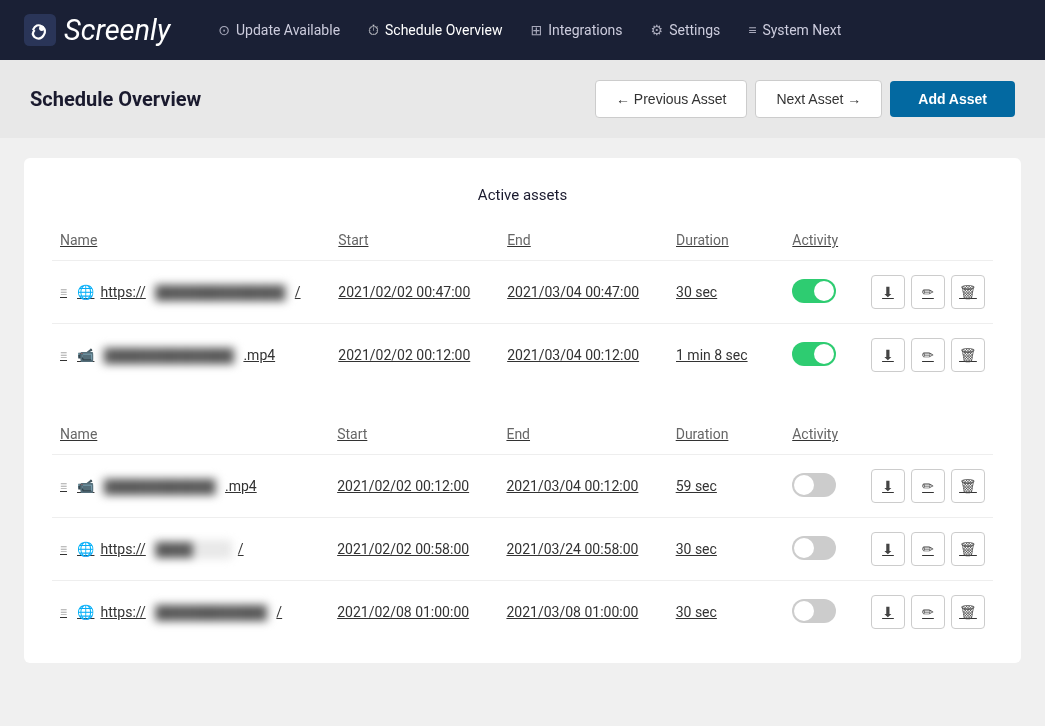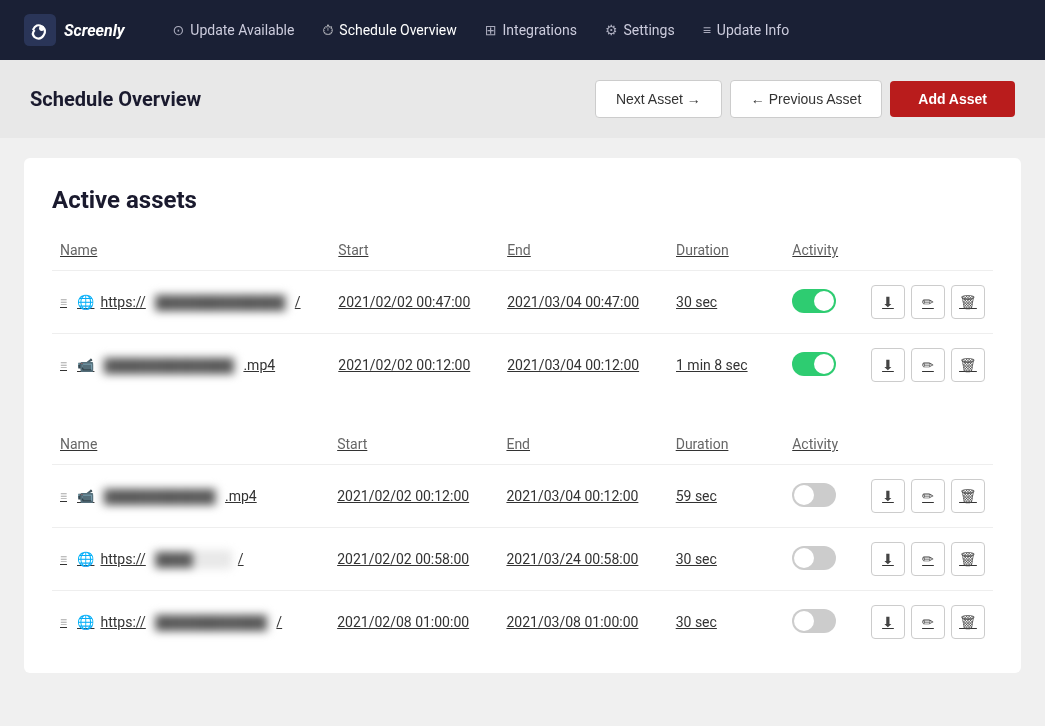--- a/index.html
+++ b/index.html
@@ -12,23 +12,23 @@
       align-items: center;
       padding: 0 24px;
       height: 60px;
       gap: 32px;
     }
     .navbar-brand {
       display: flex;
       align-items: center;
       gap: 8px;
       color: #fff;
-      font-size: 16px;
+      font-size: 29px;
       font-style: italic;
-      font-weight: 700;
+      font-weight: 400;
     }
     .brand-icon {
       width: 32px;
       height: 32px;
     }
     .navbar-nav {
       display: flex;
       align-items: center;
       gap: 28px;
       margin-left: 16px;
@@ -77,44 +77,45 @@
       align-items: center;
       gap: 8px;
       font-weight: 500;
     }
     .btn-outline {
       background: #fff;
       border: 1px solid #ccc;
       color: #333;
     }
     .btn-primary {
-      background: #b91c1c;
+      background: #0369a1;
       border: none;
       color: #fff;
       font-weight: 600;
       padding: 10px 28px;
     }
 
     
     .main-content {
       padding: 20px 24px;
     }
     .card {
       background: #fff;
       border-radius: 6px;
       padding: 28px 28px 20px;
       margin-bottom: 0;
     }
 
     
     .section-title {
-      font-size: 24px;
-      font-weight: 700;
+      font-size: 15px;
+      font-weight: 400;
       color: #1a1a2e;
       margin-bottom: 20px;
+      text-align: center;
     }
 
     
     .asset-table {
       width: 100%;
       border-collapse: collapse;
       text-decoration: underline;
     }
     .asset-table thead tr th {
       text-align: left;
@@ -244,30 +245,30 @@
     <div class="nav-item">
       <span class="nav-icon">⊞</span>
       <span>Integrations</span>
     </div>
     <div class="nav-item">
       <span class="nav-icon">⚙</span>
       <span>Settings</span>
     </div>
     <div class="nav-item">
       <span class="nav-icon">≡</span>
-      <span>Update Info</span>
+      <span>System Next</span>
     </div>
   </div>
 </nav>
 
 <div class="page-header">
   <h1 class="page-title">Schedule Overview</h1>
   <div class="header-actions">
+    <button class="btn btn-outline">← Previous Asset</button>
     <button class="btn btn-outline">Next Asset →</button>
-    <button class="btn btn-outline">← Previous Asset</button>
     <button class="btn btn-primary">Add Asset</button>
   </div>
 </div>
 
 <div class="main-content">
   <div class="card">
 
     <div class="active-assets-section">
       <h2 class="section-title">Active assets</h2>
       <table class="asset-table">

